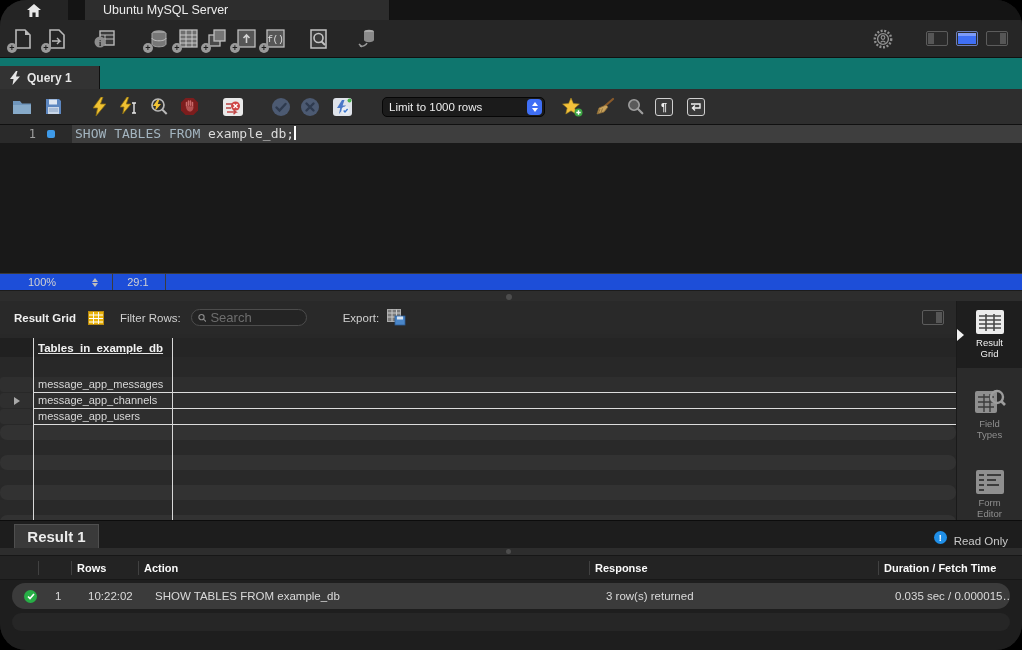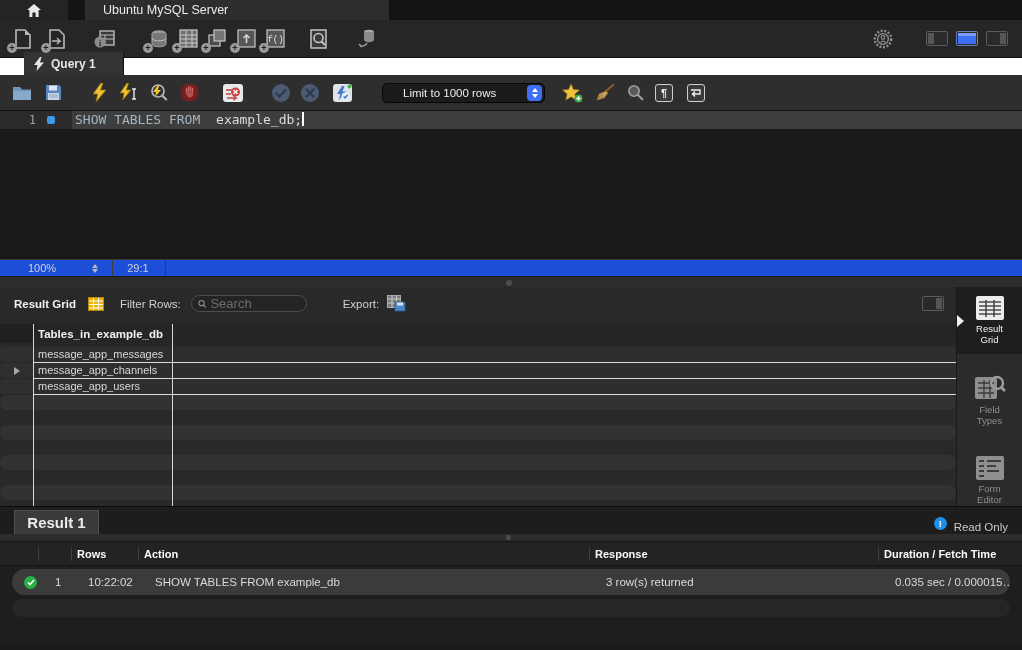--- a/index.html
+++ b/index.html
@@ -1,20 +1,20 @@
 <!DOCTYPE html>
 <html><head>
 <meta charset="utf-8">
 <style>
   * { margin:0; padding:0; box-sizing:border-box; }
   html,body { background:#000; }
   .app {
     position:relative; width:1022px; height:650px; overflow:hidden;
     background:#1a1a1a; font-family:"Liberation Sans",sans-serif;
-    color:#e0e0e0; -webkit-font-smoothing:antialiased;
+    color:#e0e0e0;border-radius:26px; -webkit-font-smoothing:antialiased;
   }
   
   .title-bar { height:20px; background:#141414; display:flex; align-items:stretch; }
   .home-tab { width:68px; background:#242424; display:flex; align-items:center; justify-content:center; }
   .tb-gap { width:17px; }
   .server-tab { width:305px; background:#2d2d2d; display:flex; align-items:center; padding-left:18px;
     font-size:12.5px; color:#ececec; border-right:1px solid #111; }
   
   .main-toolbar { height:38px; background:#262626; border-bottom:1px solid #101010;
     display:flex; align-items:center; }
@@ -24,43 +24,43 @@
   .mt-spacer { flex:1; }
   .panel-toggle { width:22px; height:15px; border:1px solid #5c5c5c; background:#2a2a2a; border-radius:2px;
     position:relative; overflow:hidden; margin-right:8px; }
   .panel-toggle .fill { position:absolute; background:#565656; }
   .panel-toggle .fill.left  { left:1px; top:1px; bottom:1px; width:6px; }
   .panel-toggle .fill.right { right:1px; top:1px; bottom:1px; width:6px; }
   .panel-toggle.active { border-color:#6a7dbb; }
   .panel-toggle .fill.bottom { left:1px; right:1px; bottom:1px; height:8px; background:#3f6ff5; }
   .panel-toggle .fill.bottom-top { left:1px; right:1px; bottom:9px; height:3px; background:#7d9bf8; }
   
-  .query-tab-bar { height:17px; background:#ffffff; display:flex; align-items:flex-end;padding-left:24px; }
+  .query-tab-bar { height:31px; background:#0f766e; display:flex; align-items:flex-end; }
   .query-tab { width:100px; height:23px; background:#333333; display:flex; align-items:center; gap:7px;
     padding-left:10px; font-size:12px; font-weight:bold; color:#e6e6e6; border-right:1px solid #101010; }
   
   .query-toolbar { height:36px; background:#2e2e2e; display:flex; align-items:center; border-bottom:1px solid #101010; }
   .qicon { width:24px; height:24px; display:flex; align-items:center; justify-content:center; position:relative; }
   .limit-select { margin-left:28px; width:163px; height:20px; background:#1b1b1b; border:1px solid #060606;
-    border-radius:5px; display:flex; align-items:center; font-size:11.5px; color:#ededed; padding-left:20px; }
+    border-radius:5px; display:flex; align-items:center; font-size:11.5px; color:#ededed; padding-left:6px; }
   .limit-select .stepper { margin-left:auto; margin-right:2px; width:15px; height:16px; border-radius:4px;
     background:#3f6ff5; display:flex; flex-direction:column; align-items:center; justify-content:center; gap:2px; }
   .tri-up    { width:0; height:0; border-left:3.5px solid transparent; border-right:3.5px solid transparent; border-bottom:4px solid #fff; }
   .tri-down  { width:0; height:0; border-left:3.5px solid transparent; border-right:3.5px solid transparent; border-top:4px solid #fff; }
   .glyph-box { width:18px; height:18px; border:1.5px solid #cfcfcf; border-radius:3px; background:#3a3a3a;
     display:flex; align-items:center; justify-content:center; font-size:11px; color:#efefef; font-weight:bold; }
   
   .editor { height:148px; background:#191919; font-family:"DejaVu Sans Mono",monospace; font-size:13px; }
   .code-line { display:flex; height:18px; line-height:18px; }
   .code-gutter { width:72px; background:#2a2a2a; display:flex; align-items:center; }
   .line-num { width:36px; text-align:right; color:#9e9e9e; font-size:12px; }
   .break-dot { width:8px; height:8px; border-radius:2px; background:#3e9ae8; margin-left:11px; }
   .code-text { flex:1; background:#3e3e3e; padding-left:3px; white-space:pre; }
   .kw { color:#a3b4bf; }
-  .ident { color:#dcdcdc;margin-left:8px; }
+  .ident { color:#dcdcdc; }
   .cursor { display:inline-block; width:2px; height:14px; background:#ffffff; vertical-align:-2px; }
   
   .editor-status { height:17px; background:#1d4ed8; border-top:1px solid #3a3a3a; display:flex; align-items:center;
     font-size:11px; color:#d2d2d2; }
   .es-div { width:1px; height:17px; background:#3c3c3c; }
   .mini-stepper { display:flex; flex-direction:column; gap:1px; align-items:center; }
   .mtri-up   { width:0; height:0; border-left:3px solid transparent; border-right:3px solid transparent; border-bottom:4px solid #bdbdbd; }
   .mtri-down { width:0; height:0; border-left:3px solid transparent; border-right:3px solid transparent; border-top:4px solid #bdbdbd; }
   
   .h-divider { height:11px; background:#2d2d2d; position:relative; border-top:1px solid #1c1c1c; }
@@ -76,21 +76,21 @@
   .search-box { margin-left:10px; width:116px; height:17px; border:1px solid #4c4c4c; border-radius:9px;
     background:#242424; display:flex; align-items:center; padding:0 6px; gap:4px; }
   .search-box input { background:transparent; border:none; outline:none; width:100%;
     font-size:13px; color:#dddddd; font-family:Liberation Sans, sans-serif; }
   .search-box input::placeholder { color:#6e6e6e; }
   .export-label { color:#d0d0d0; margin-left:36px; }
   
   .grid { flex:1; background:#282828; position:relative; overflow:hidden; padding-top:4px; }
   .vline { position:absolute; top:4px; bottom:0; width:1px; background:#d8d8d8; z-index:3; }
   .vline.v1 { left:33px; } .vline.v2 { left:172px; }
-  .grid-header { height:19px; margin-bottom:4px; display:flex; align-items:center; background:#252525; }
+  .grid-header { height:19px; margin-bottom:20px; display:flex; align-items:center; background:#252525;text-decoration:underline; }
   .grid-header .gh-gut { width:33px; height:100%; background:#202020; }
   .grid-header .gh-label { padding-left:5px; font-size:11.5px; font-weight:bold; color:#f2f2f2; }
   .grow { display:flex; height:16px; position:relative; }
   .grow::after { content:""; position:absolute; left:34px; right:0; bottom:0; height:1px; background:#dcdcdc; }
   .grow-gut { width:33px; background:#2f2f2f; border-radius:3px; margin-bottom:1px; display:flex; align-items:center; justify-content:center; }
   .row-arrow { width:0; height:0; border-left:6px solid #a8a8a8; border-top:4px solid transparent; border-bottom:4px solid transparent; }
   .grow-cell { width:139px; background:#2e2e2e; font-size:11px; color:#d8d8d8; line-height:15px; padding-left:5px; }
   .grow-rest { flex:1; background:#2e2e2e; }
   .grow-empty { height:15px; }
   .grow-empty.even { background:#323232; border-radius:7px; }

